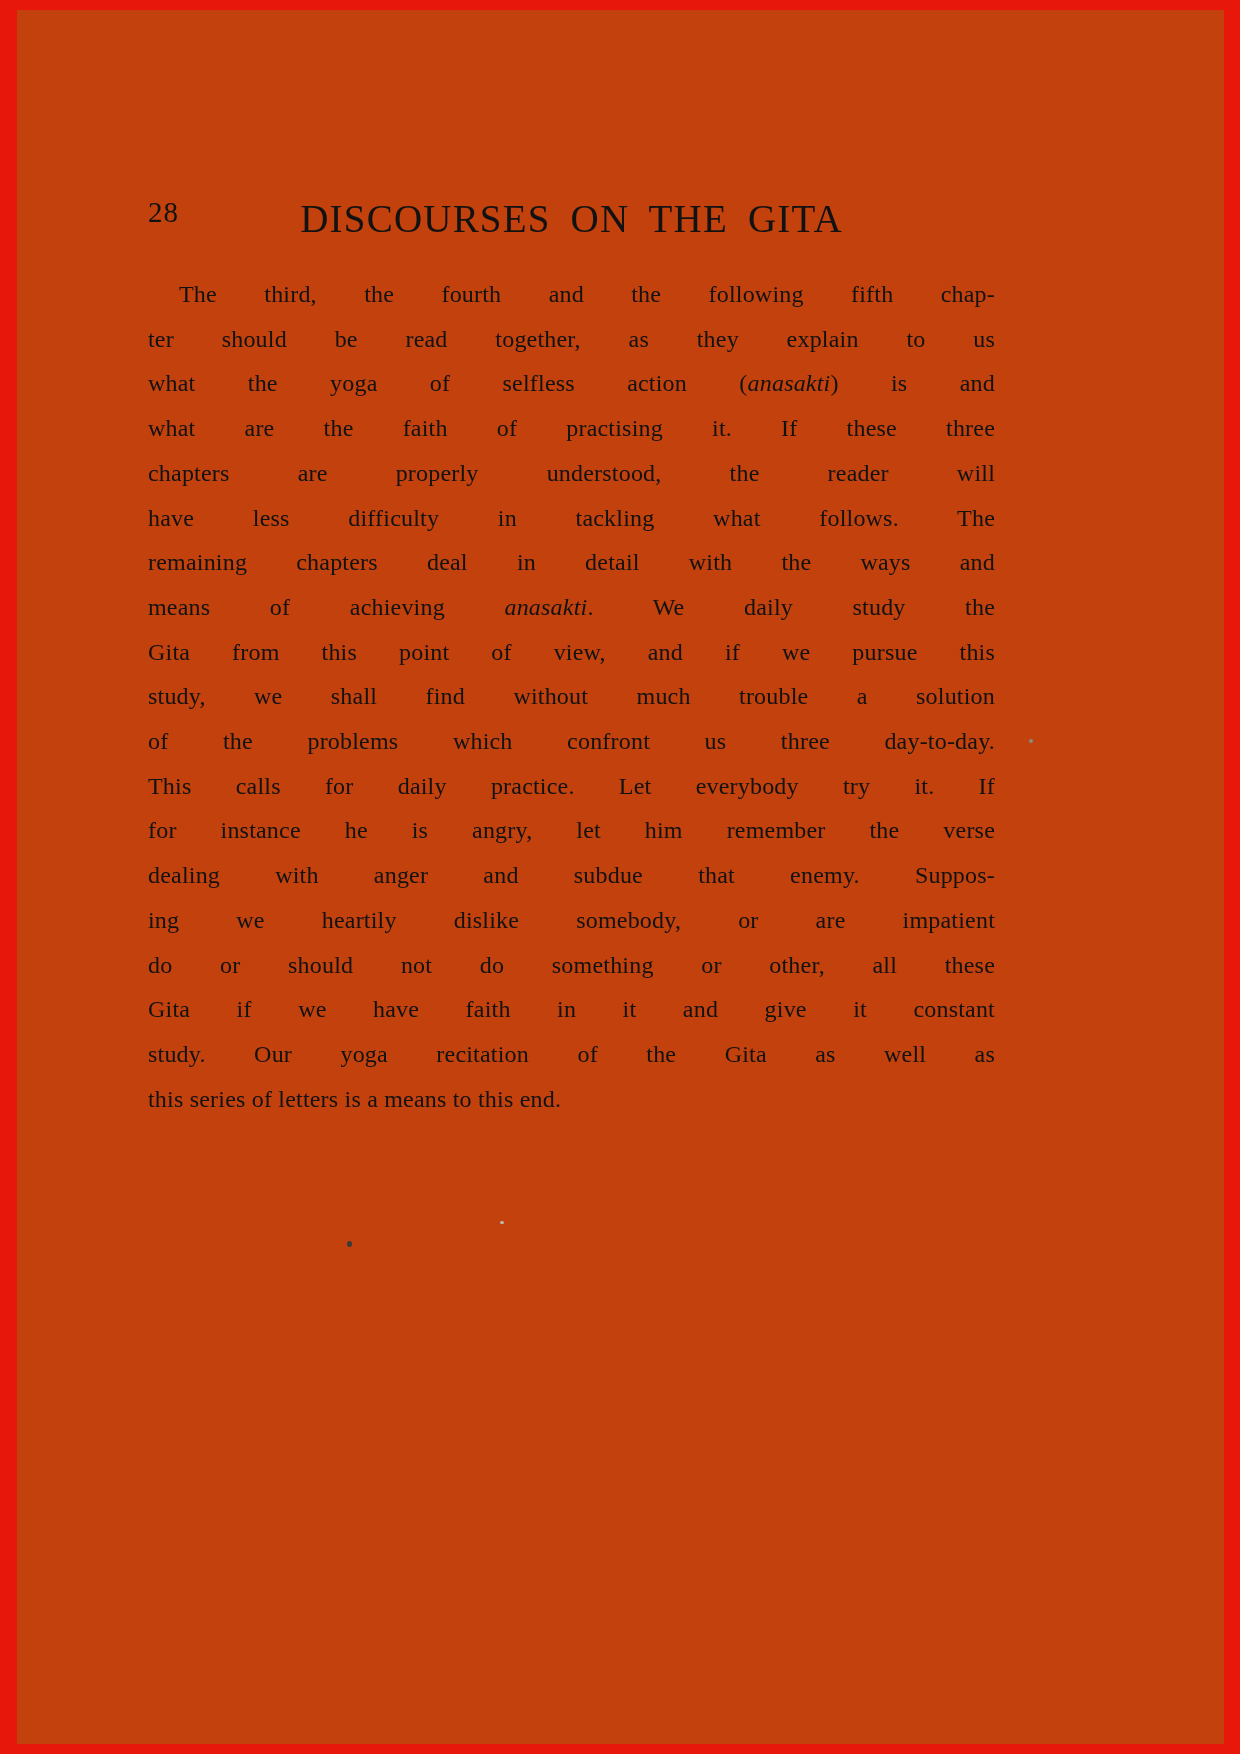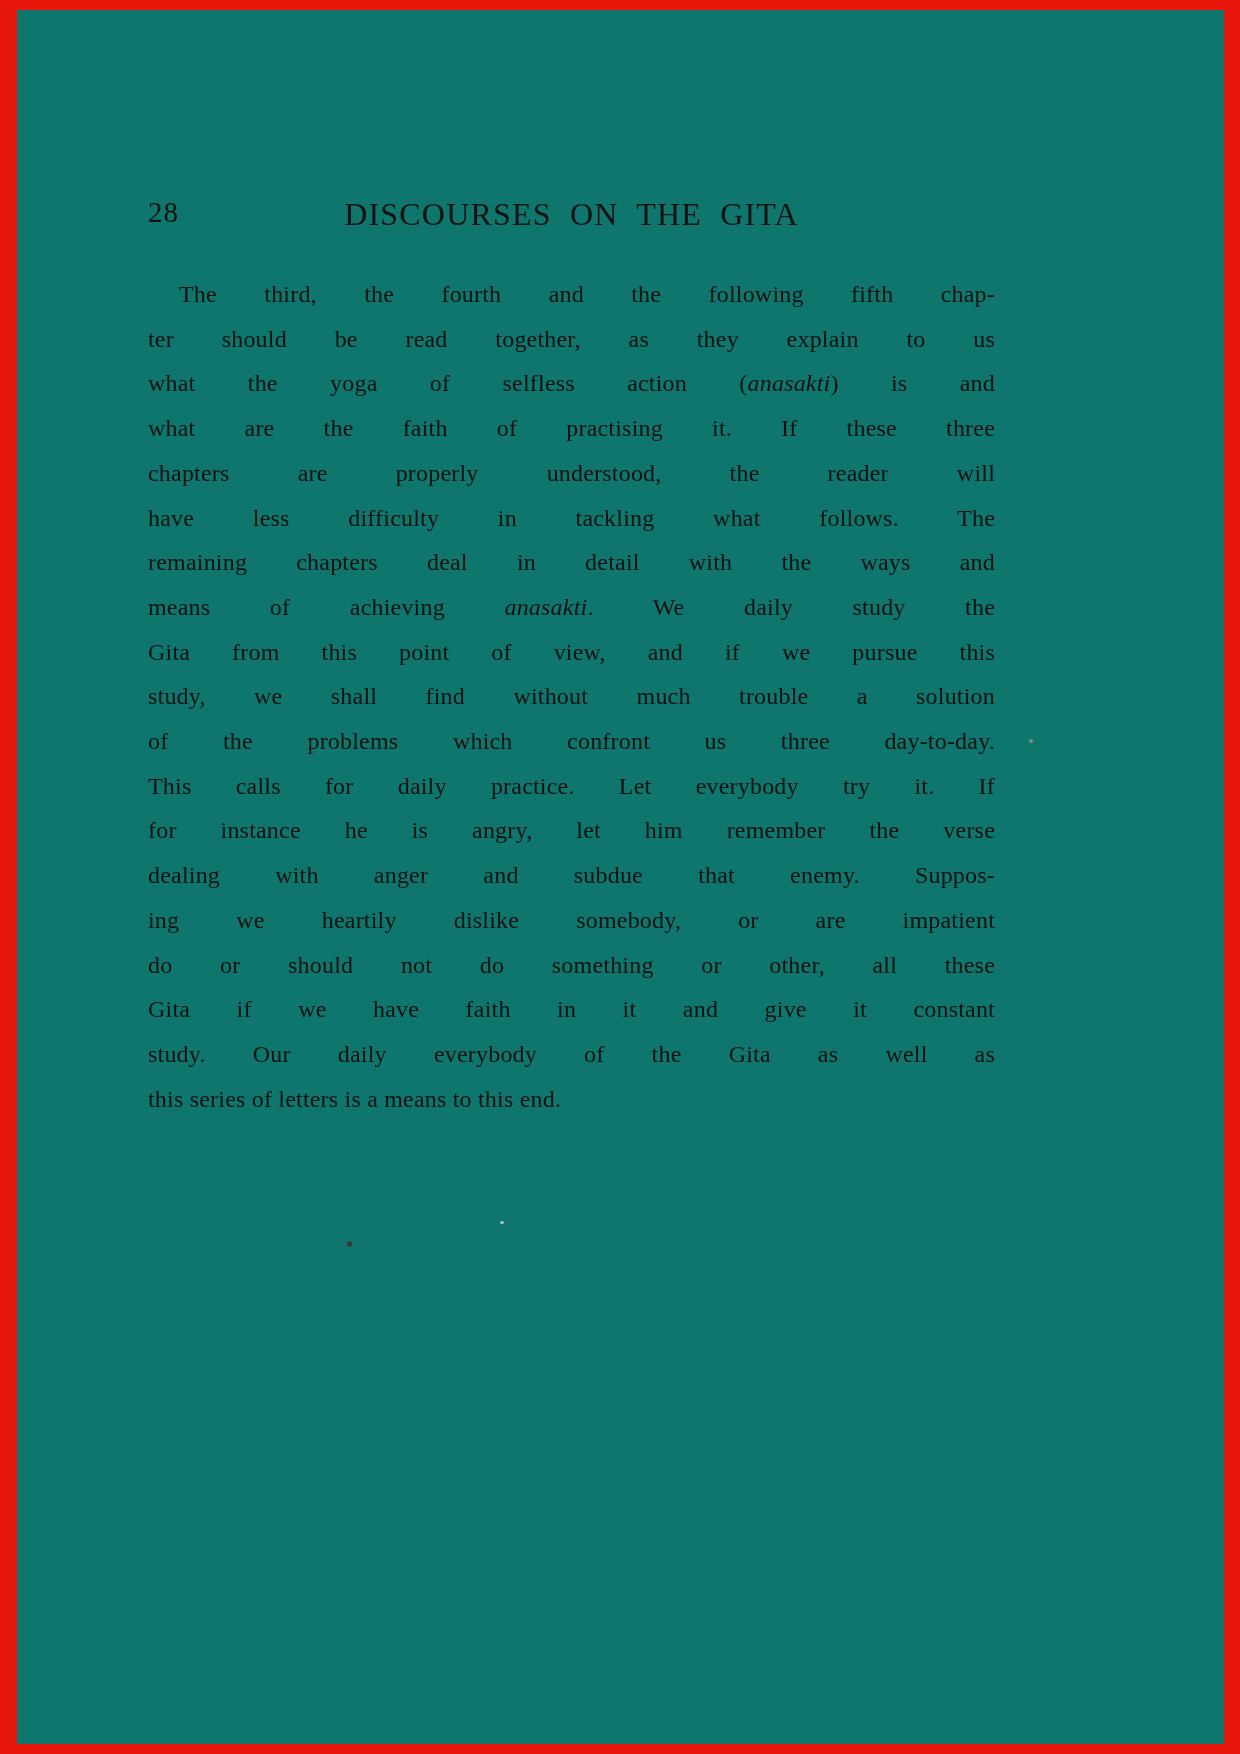--- a/index.html
+++ b/index.html
@@ -4,21 +4,21 @@
 <style>
   html, body {
     margin: 0;
     padding: 0;
     background: #ffffff;
   }
   .page {
     position: relative;
     width: 1240px;
     height: 1754px;
-    background: #0f766e;
+    background: #c2410c;
     overflow: hidden;
     font-family: "Liberation Serif", serif;
     color: #121212;
   }
   
   .edge {
     position: absolute;
     background: var(--accent, #e8170c);
     z-index: 5;
   }
@@ -40,21 +40,21 @@
     top: 0;
     font-size: 29px;
     letter-spacing: 1px;
   }
   .head-title {
     position: absolute;
     left: 0;
     right: 0;
     top: 0;
     text-align: center;
-    font-size: 32px;
+    font-size: 39px;
     letter-spacing: 1.2px;
     word-spacing: 9px;
   }
 
   .paragraph {
     position: absolute;
     top: 272px;
     left: 148px;
     width: 847px;
     font-size: 24px;
@@ -109,21 +109,21 @@
       <div class="line"><span>means of achieving </span><span class="italic">anasakti</span><span>. We daily study the</span></div>
       <div class="line"><span>Gita from this point of view, and if we pursue this</span></div>
       <div class="line"><span>study, we shall find without much trouble a solution</span></div>
       <div class="line"><span>of the problems which confront us three day-to-day.</span></div>
       <div class="line"><span>This calls for daily practice. Let everybody try it. If</span></div>
       <div class="line"><span>for instance he is angry, let him remember the verse</span></div>
       <div class="line"><span>dealing with anger and subdue that enemy. Suppos-</span></div>
       <div class="line"><span>ing we heartily dislike somebody, or are impatient</span></div>
       <div class="line"><span>do or should not do something or other, all these</span></div>
       <div class="line"><span>Gita if we have faith in it and give it constant</span></div>
-      <div class="line"><span>study. Our daily everybody of the Gita as well as</span></div>
+      <div class="line"><span>study. Our yoga recitation of the Gita as well as</span></div>
       <div class="line last"><span>this series of letters is a means to this end.</span></div>
     </div>
 
   <div class="speck speck-1"></div>
   <div class="speck speck-2"></div>
   <div class="speck speck-3"></div>
 
 </div>
 
 </body></html>

